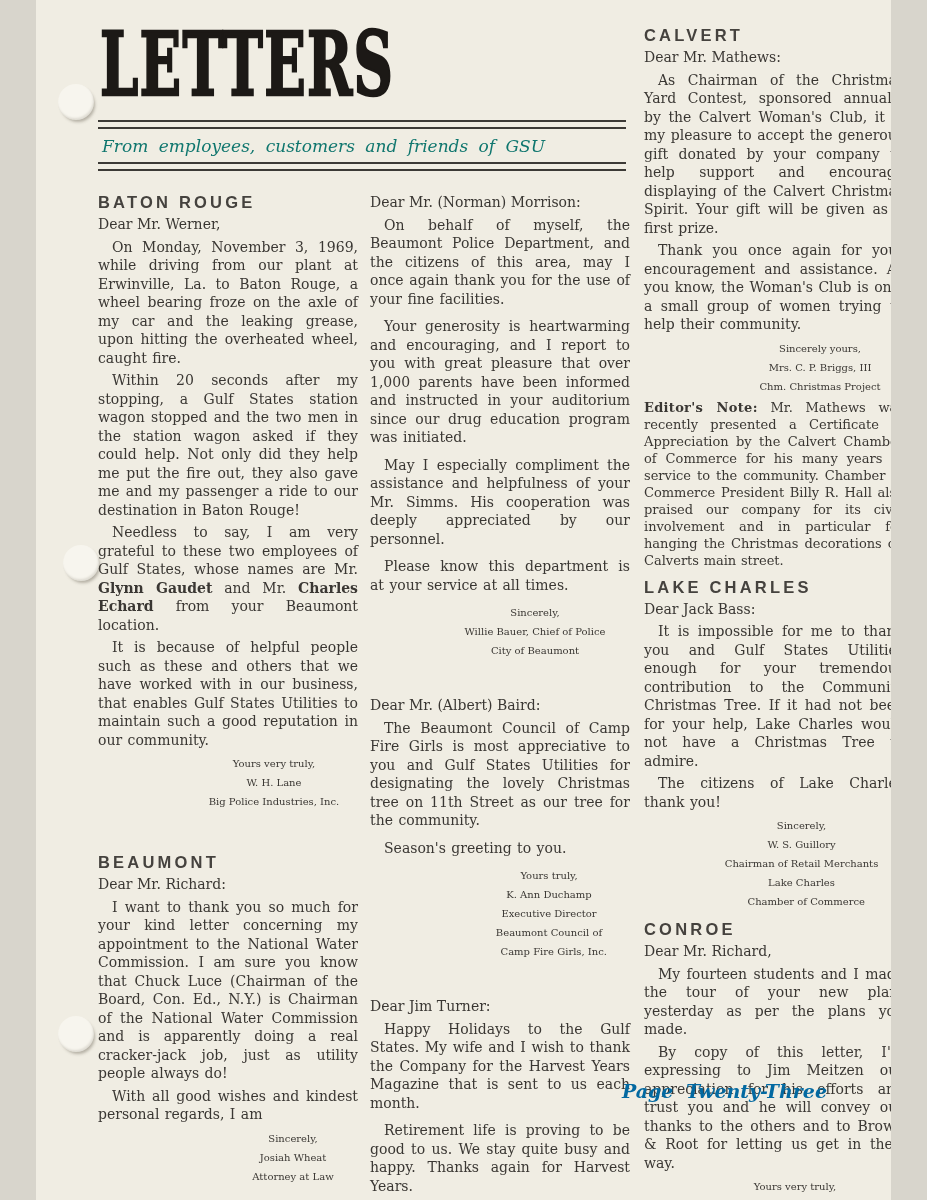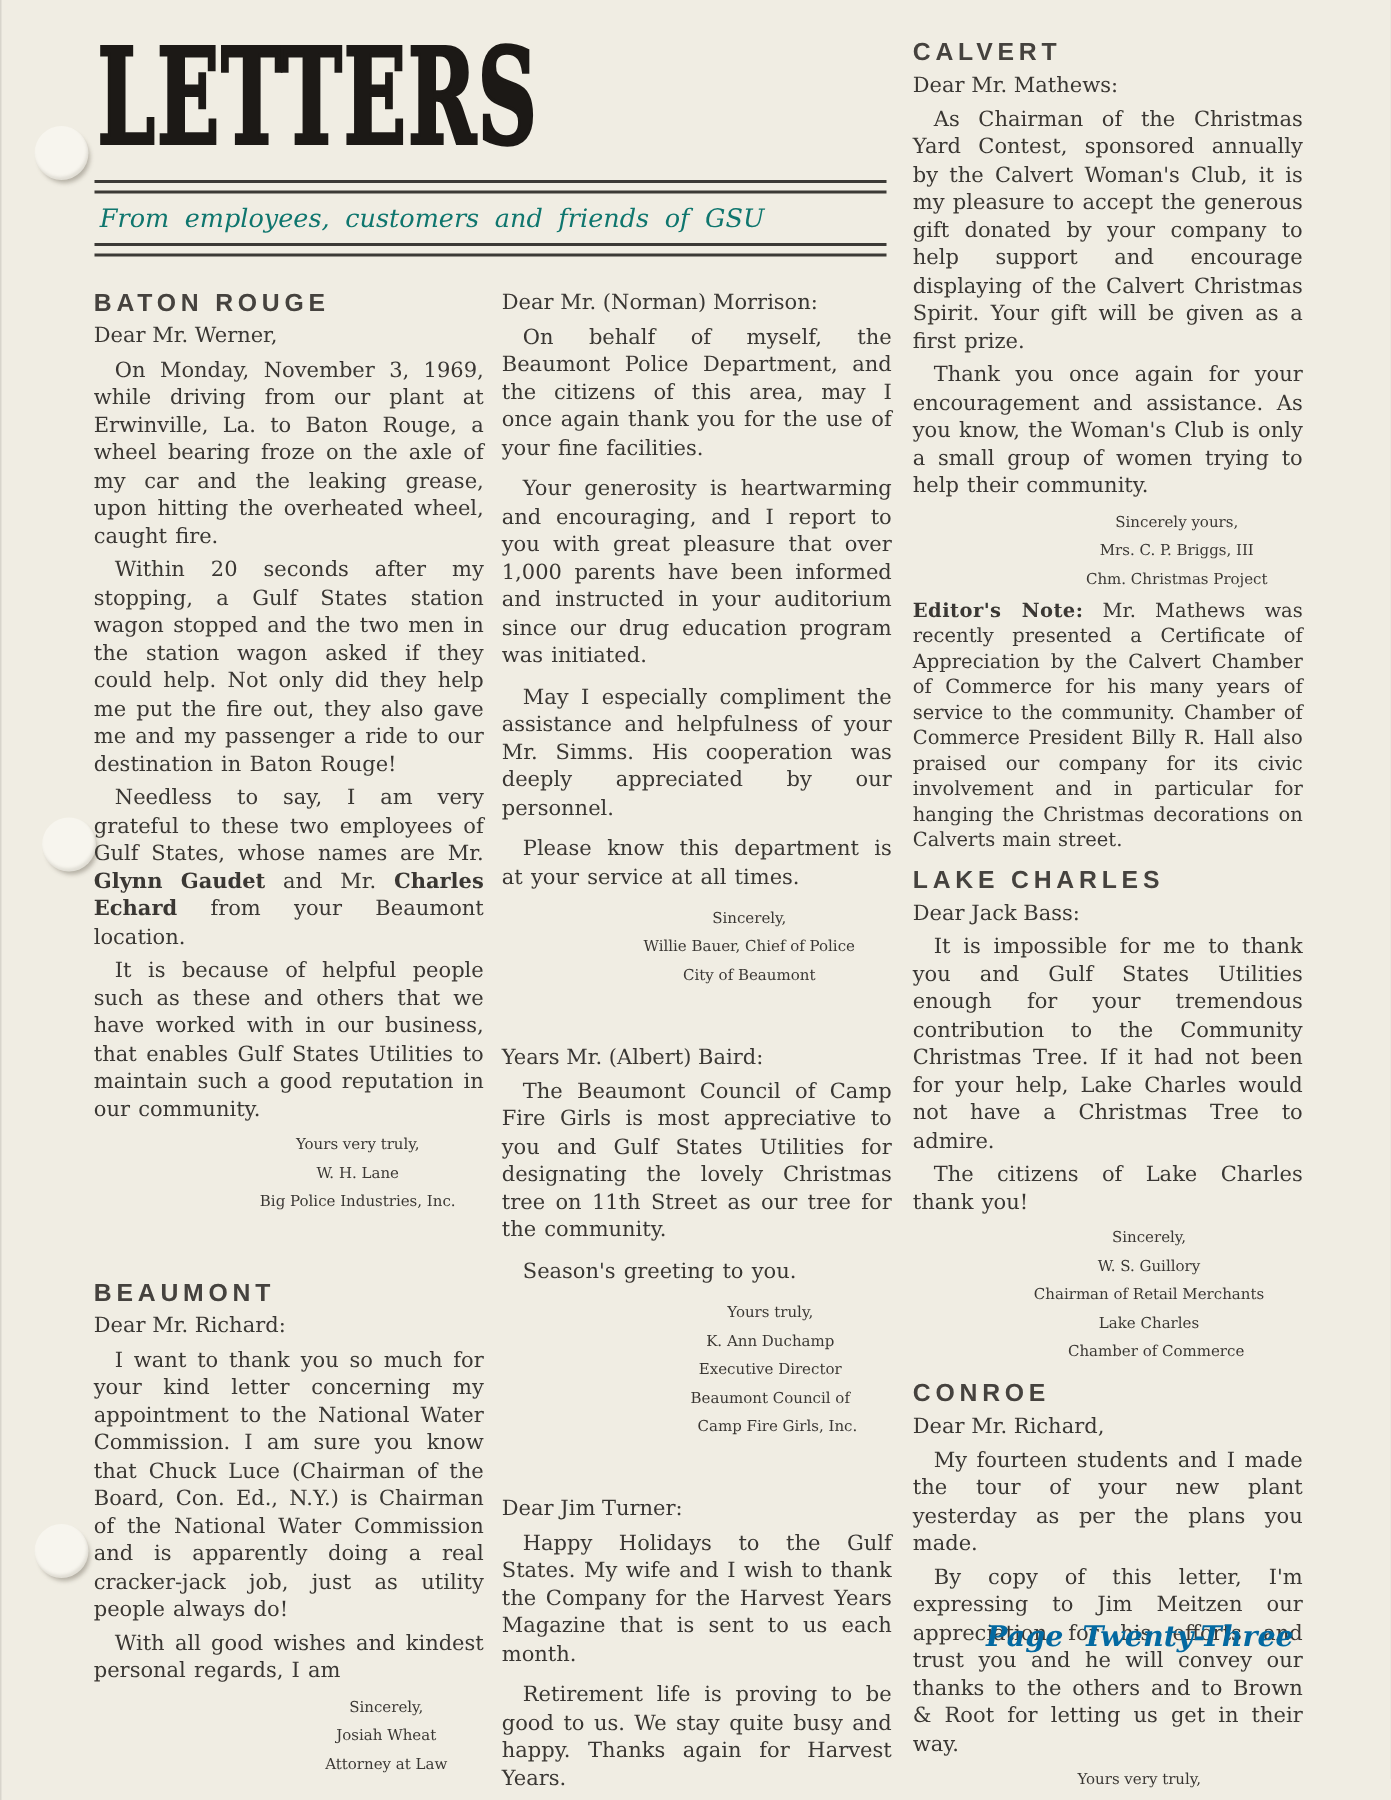--- a/index.html
+++ b/index.html
@@ -8,21 +8,21 @@
     --heading:#45423e;
     --rule:#3c3a36;
   }
   html,body{margin:0;padding:0;}
   body{
     background:#d8d5cc;
     font-family:"DejaVu Serif","Liberation Serif",serif;
   }
   .page{
     position:relative;
-    width:926px;
+    width:855px;
     height:1200px;
     margin:0 auto;
     background:var(--paper);
     overflow:hidden;
     color:var(--ink);
   }
   
   .hole{
     position:absolute;
     width:36px;height:36px;
@@ -176,21 +176,21 @@
               <p class="para"><span>Your generosity is heartwarming and encouraging, and I report to you with great pleasure that over 1,000 parents have been informed and instructed in your auditorium since our drug education program was initiated.</span></p>
               <p class="para"><span>May I especially compliment the assistance and helpfulness of your Mr. Simms. His cooperation was deeply appreciated by our personnel.</span></p>
               <p class="para"><span>Please know this department is at your service at all times.</span></p>
               <div class="signature" style="padding-left: 70px;">
                 <div class="sig-line">Sincerely,</div>
                 <div class="sig-line">Willie Bauer, Chief of Police</div>
                 <div class="sig-line">City of Beaumont</div>
               </div>
             </section>
             <section class="letter-block">
-              <p class="salutation">Years Mr. (Albert) Baird:</p>
+              <p class="salutation">Dear Mr. (Albert) Baird:</p>
               <p class="para"><span>The Beaumont Council of Camp Fire Girls is most appreciative to you and Gulf States Utilities for designating the lovely Christmas tree on 11th Street as our tree for the community.</span></p>
               <p class="para"><span>Season's greeting to you.</span></p>
               <div class="signature" style="padding-left: 98px;">
                 <div class="sig-line">Yours truly,</div>
                 <div class="sig-line">K. Ann Duchamp</div>
                 <div class="sig-line">Executive Director</div>
                 <div class="sig-line">Beaumont Council of</div>
                 <div class="sig-line">   Camp Fire Girls, Inc.</div>
               </div>
             </section>

